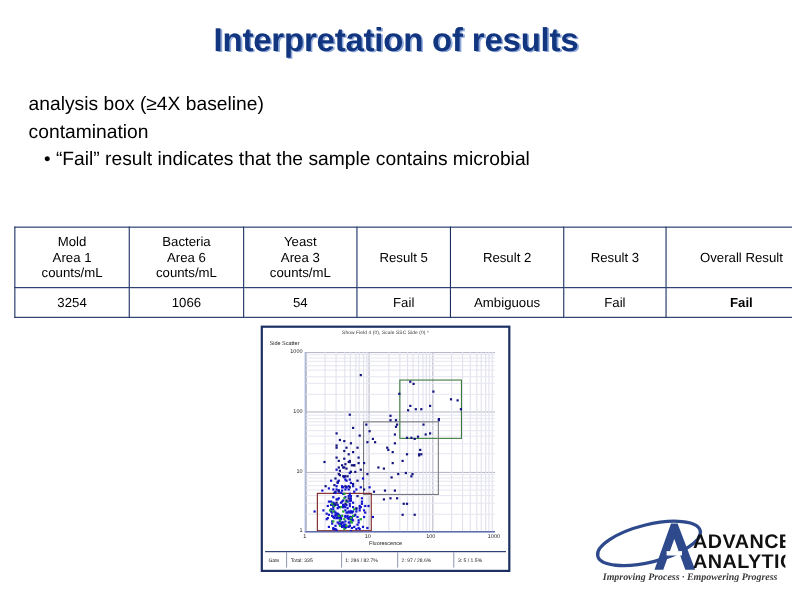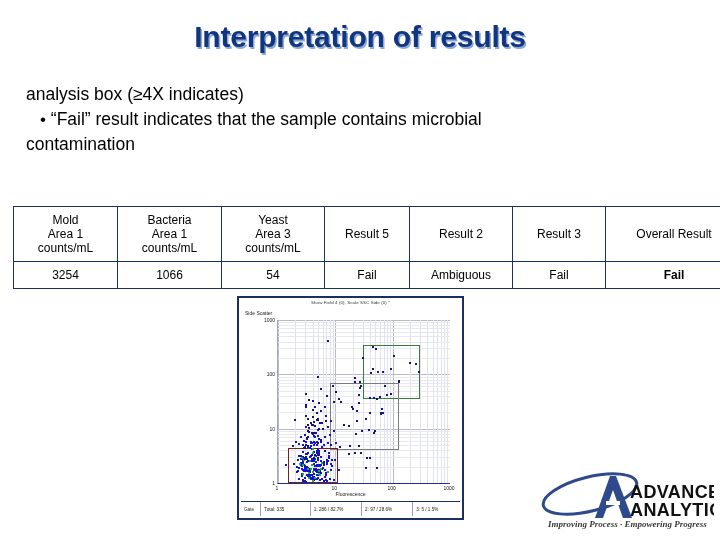--- a/index.html
+++ b/index.html
@@ -241,39 +241,39 @@
   }
   #logo svg { display: block; }
 </style>
 </head>
 <body>
 
 <div id="slide-title">Interpretation of results</div>
 
 <div id="bullets">
   <div class="bullet-line">
-    <span>analysis box (≥4X indicates)</span>
+    <span>analysis box (≥4X baseline)</span>
+  </div>
+  <div class="bullet-line">
+    <span>contamination</span>
   </div>
   <div class="bullet-line b-indent">
     <span class="b-dot">•</span>
     <span>“Fail” result indicates that the sample contains microbial</span>
-  </div>
-  <div class="bullet-line">
-    <span>contamination</span>
   </div>
 </div>
 
 <table id="results-table">
   <tbody>
       <tr class="head-row">
     <td class="col-0 hdr-ml">Mold
 Area 1
 counts/mL</td>
     <td class="col-1 hdr-ml">Bacteria
-Area 1
+Area 6
 counts/mL</td>
     <td class="col-2 hdr-ml">Yeast
 Area 3
 counts/mL</td>
     <td class="col-3">Result 5</td>
     <td class="col-4">Result 2</td>
     <td class="col-5">Result 3</td>
     <td class="col-6">Overall Result</td>
   </tr>
   <tr class="data-row">

